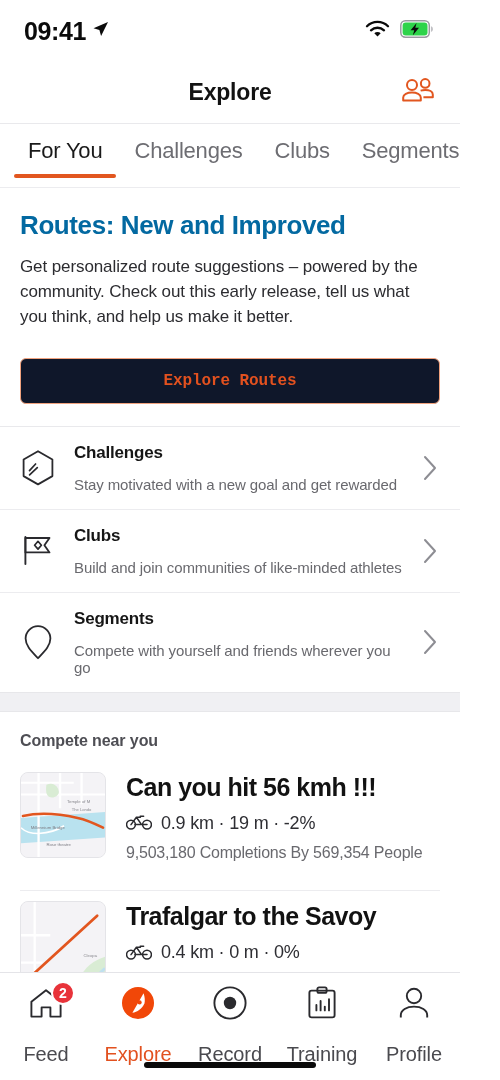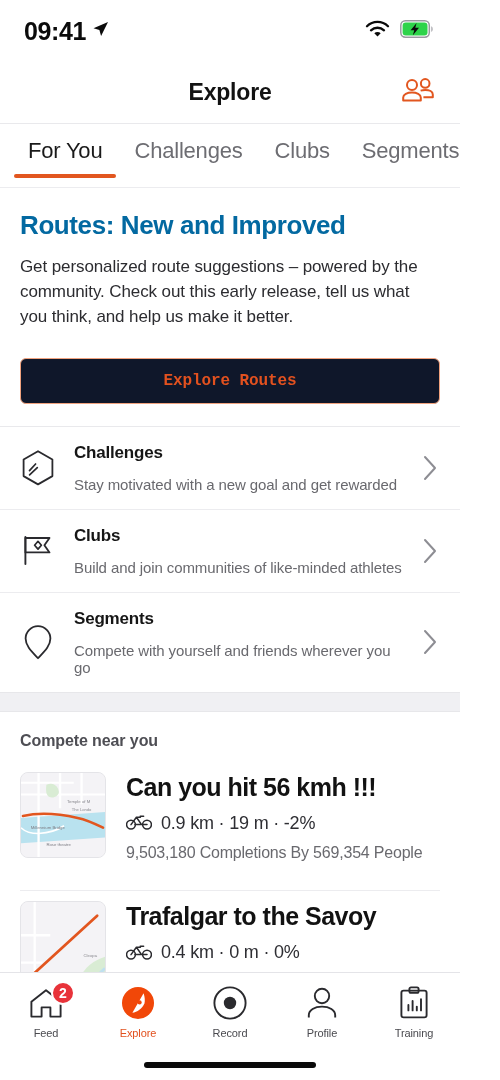--- a/index.html
+++ b/index.html
@@ -82,21 +82,21 @@
   .seg-stats-text { font-size:18px; color:#2e2e33; letter-spacing:-0.2px; }
   .seg-meta { font-size:16px; color:#69696e; margin-top:10px; letter-spacing:-0.2px; }
 
   
   .bottomnav { position:absolute; left:0; right:0; bottom:0; height:108px;
                background:#fff; border-top:1px solid #e4e4e8;
                display:flex; align-items:flex-start; padding-top:10px; }
   .navitem { flex:1 1 0; display:flex; flex-direction:column; align-items:center; gap:4px;
              position:relative; }
   .navicon { height:40px; display:flex; align-items:center; justify-content:center; position:relative; }
-  .navlabel { font-size:11px; color:#4a4a4f; letter-spacing:-0.1px; }
+  .navlabel { font-size:20px; color:#4a4a4f; letter-spacing:-0.1px;margin-top:16px; }
   .navitem.active .navlabel { color:#e2511f; }
   .badge { position:absolute; top:-2px; right:-12px; min-width:24px; height:24px;
            border-radius:12px; background:#e8333a; color:#fff; font-size:14px;
            font-weight:700; display:flex; align-items:center; justify-content:center;
            padding:0 5px; border:2px solid #fff; }
   .homebar { position:absolute; bottom:12px; left:50%; transform:translateX(-50%);
              width:172px; height:6px; border-radius:3px; background:#0a0a0a; }
 </style>
 </head>
 <body>
@@ -321,35 +321,35 @@
         <svg width="36" height="36" viewBox="0 0 36 36">
           <circle cx="18" cy="18" r="15.6" fill="none" stroke="#2a2a2e" stroke-width="1.9"></circle>
           <circle cx="18" cy="18" r="6.2" fill="#2a2a2e"></circle>
         </svg>
       </div>
       <div class="navlabel">Record</div>
     </div>
 
     <div class="navitem">
       <div class="navicon">
-        <svg width="34" height="34" viewBox="0 0 34 34">
-          <circle cx="17" cy="10" r="7.2" fill="none" stroke="#2a2a2e" stroke-width="1.9"></circle>
-          <path d="M3.8 31.4 v-2.2 C3.8 24 9.6 20.6 17 20.6 s13.2 3.4 13.2 8.6 v2.2" fill="none" stroke="#2a2a2e" stroke-width="1.9" stroke-linejoin="round"></path>
-        </svg>
-      </div>
-      <div class="navlabel">Profile</div>
-    </div>
-
-    <div class="navitem">
-      <div class="navicon">
         <svg width="32" height="34" viewBox="0 0 32 34">
           <rect x="3.4" y="4.6" width="25.2" height="26.8" rx="2.2" fill="none" stroke="#2a2a2e" stroke-width="1.9"></rect>
           <rect x="11.4" y="1.4" width="9.2" height="5.4" rx="1.6" fill="none" stroke="#2a2a2e" stroke-width="1.9"></rect>
           <path d="M10.4 24.4 V19 M14.6 24.4 V15 M18.8 24.4 V20.6 M23 24.4 V13.2" stroke="#2a2a2e" stroke-width="1.9" stroke-linecap="round"></path>
         </svg>
       </div>
       <div class="navlabel">Training</div>
     </div>
 
+    <div class="navitem">
+      <div class="navicon">
+        <svg width="34" height="34" viewBox="0 0 34 34">
+          <circle cx="17" cy="10" r="7.2" fill="none" stroke="#2a2a2e" stroke-width="1.9"></circle>
+          <path d="M3.8 31.4 v-2.2 C3.8 24 9.6 20.6 17 20.6 s13.2 3.4 13.2 8.6 v2.2" fill="none" stroke="#2a2a2e" stroke-width="1.9" stroke-linejoin="round"></path>
+        </svg>
+      </div>
+      <div class="navlabel">Profile</div>
+    </div>
+
     <div class="homebar"></div>
   </div>
 
 </div>
 
 </body></html>

